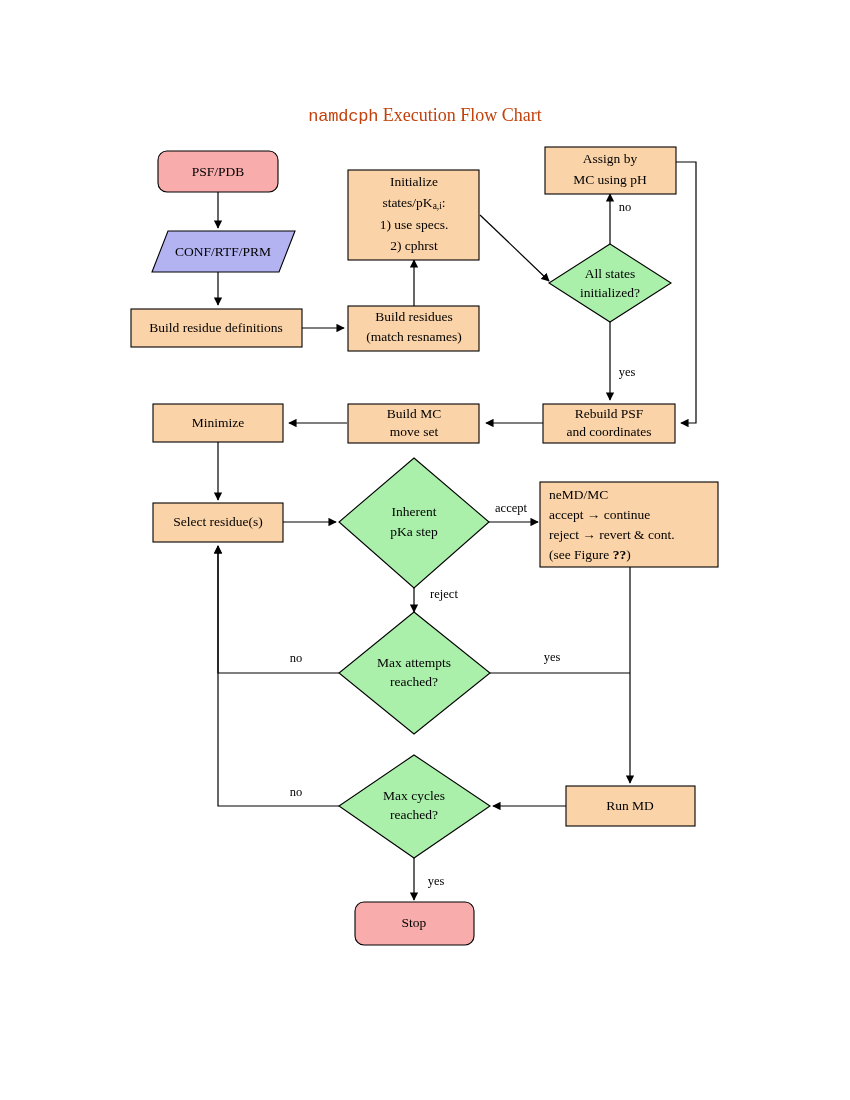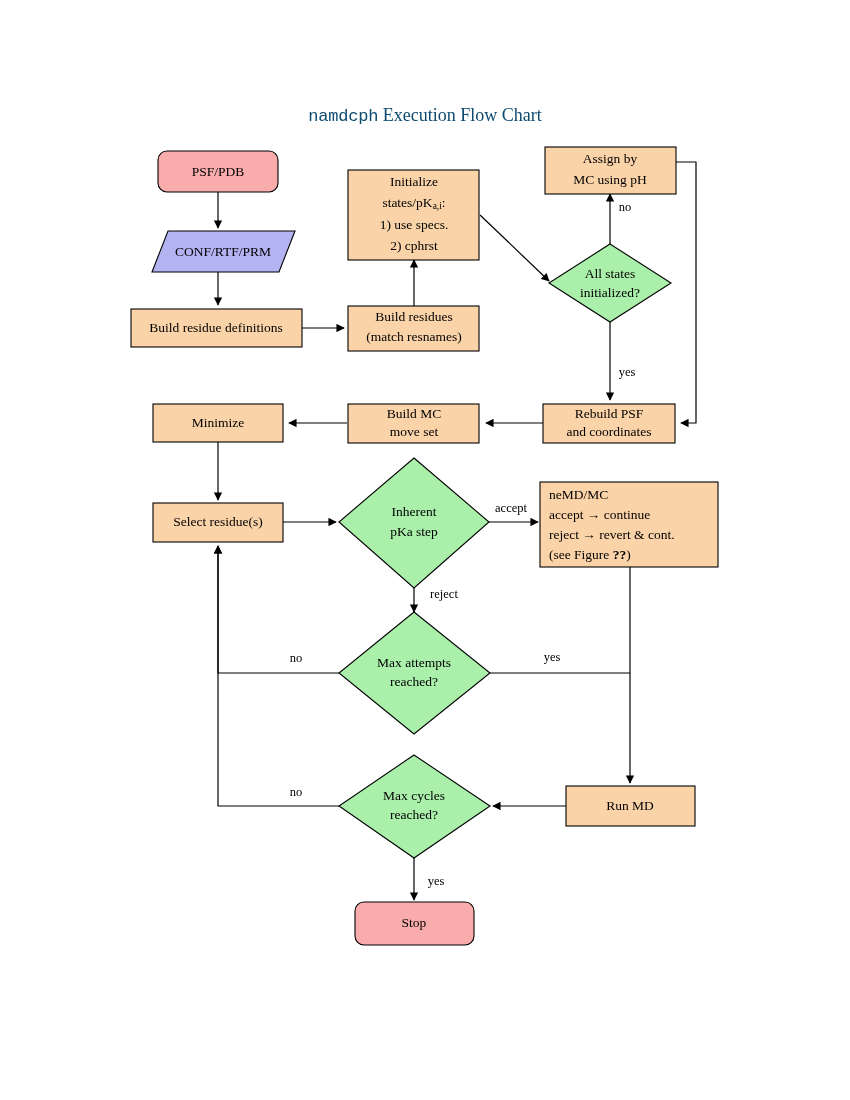--- a/index.html
+++ b/index.html
@@ -63,21 +63,21 @@
     font-weight: bold;
   }
   .title-wrap {
     position: absolute;
     left: 0;
     top: 105px;
     width: 850px;
     text-align: center;
     font-size: 18px;
     font-family: "Liberation Serif", serif;
-    color: #0c4a6e;
+    color: #c2410c;
     white-space: nowrap;
   }
   .mono {
     font-family: "Liberation Mono", monospace;
     font-size: 17px;
     letter-spacing: -0.2px;
   }
 </style>
 </head>
 <body>

